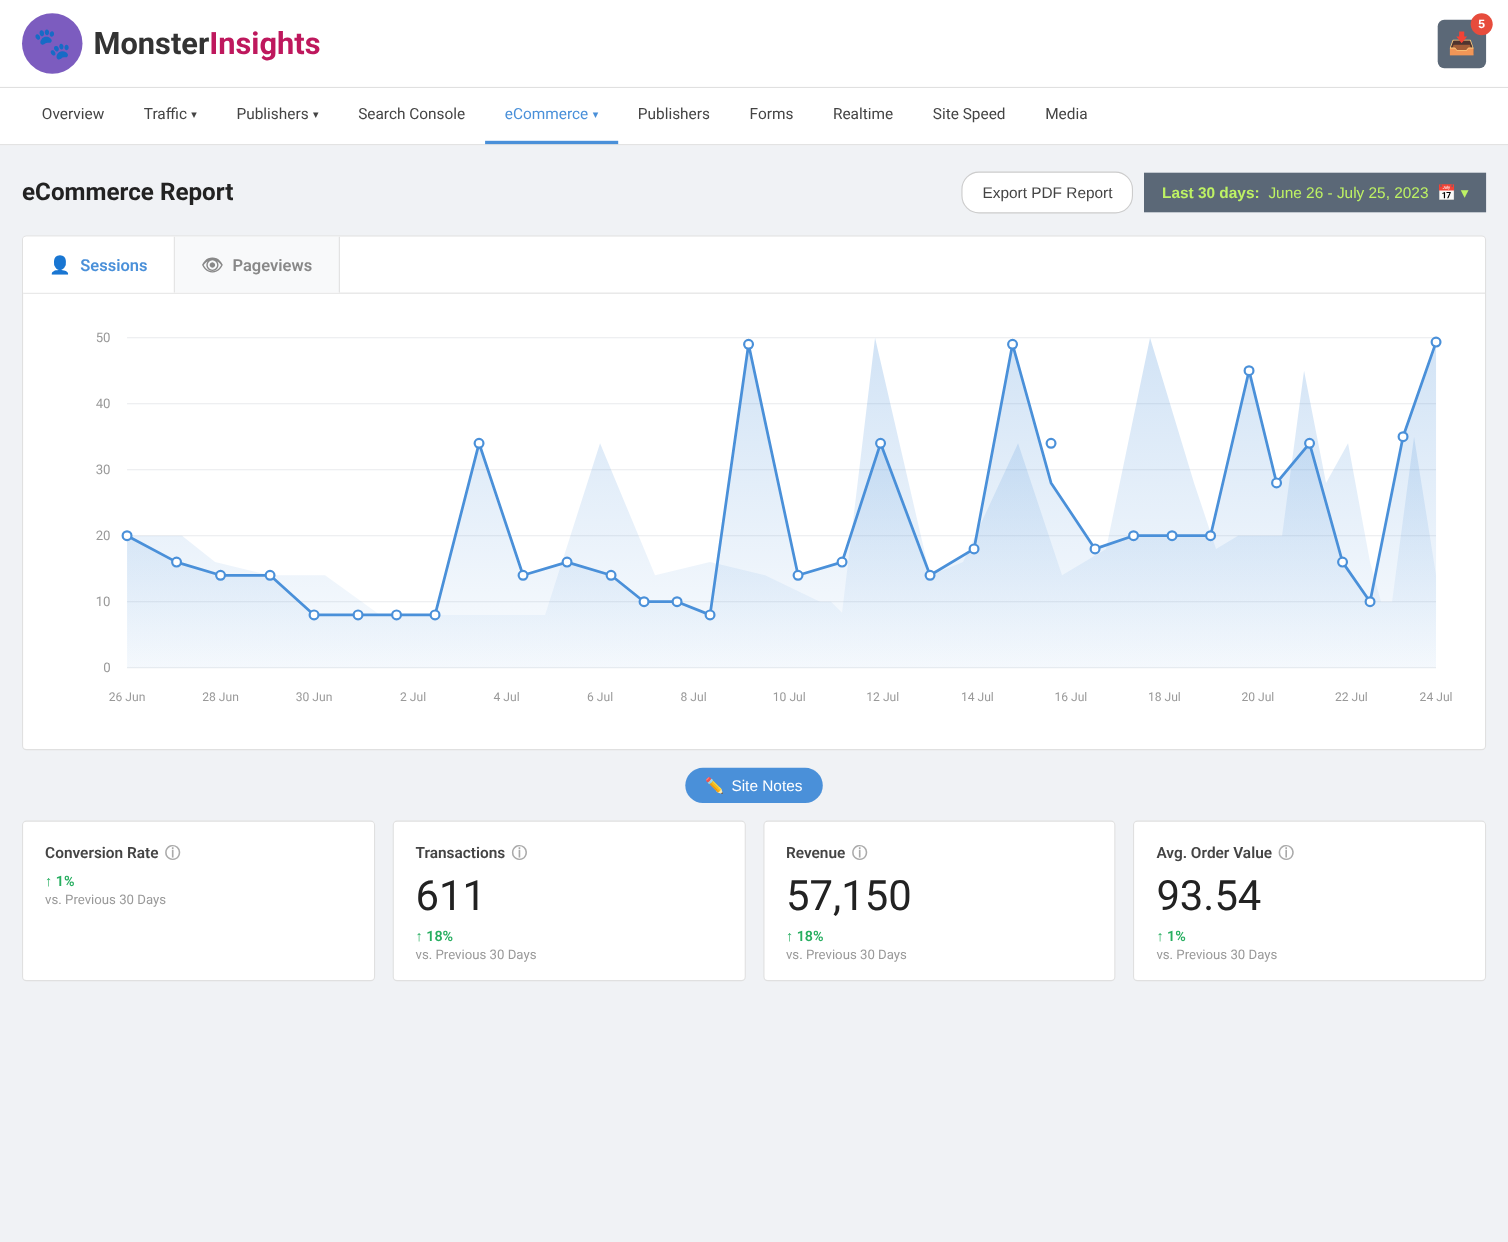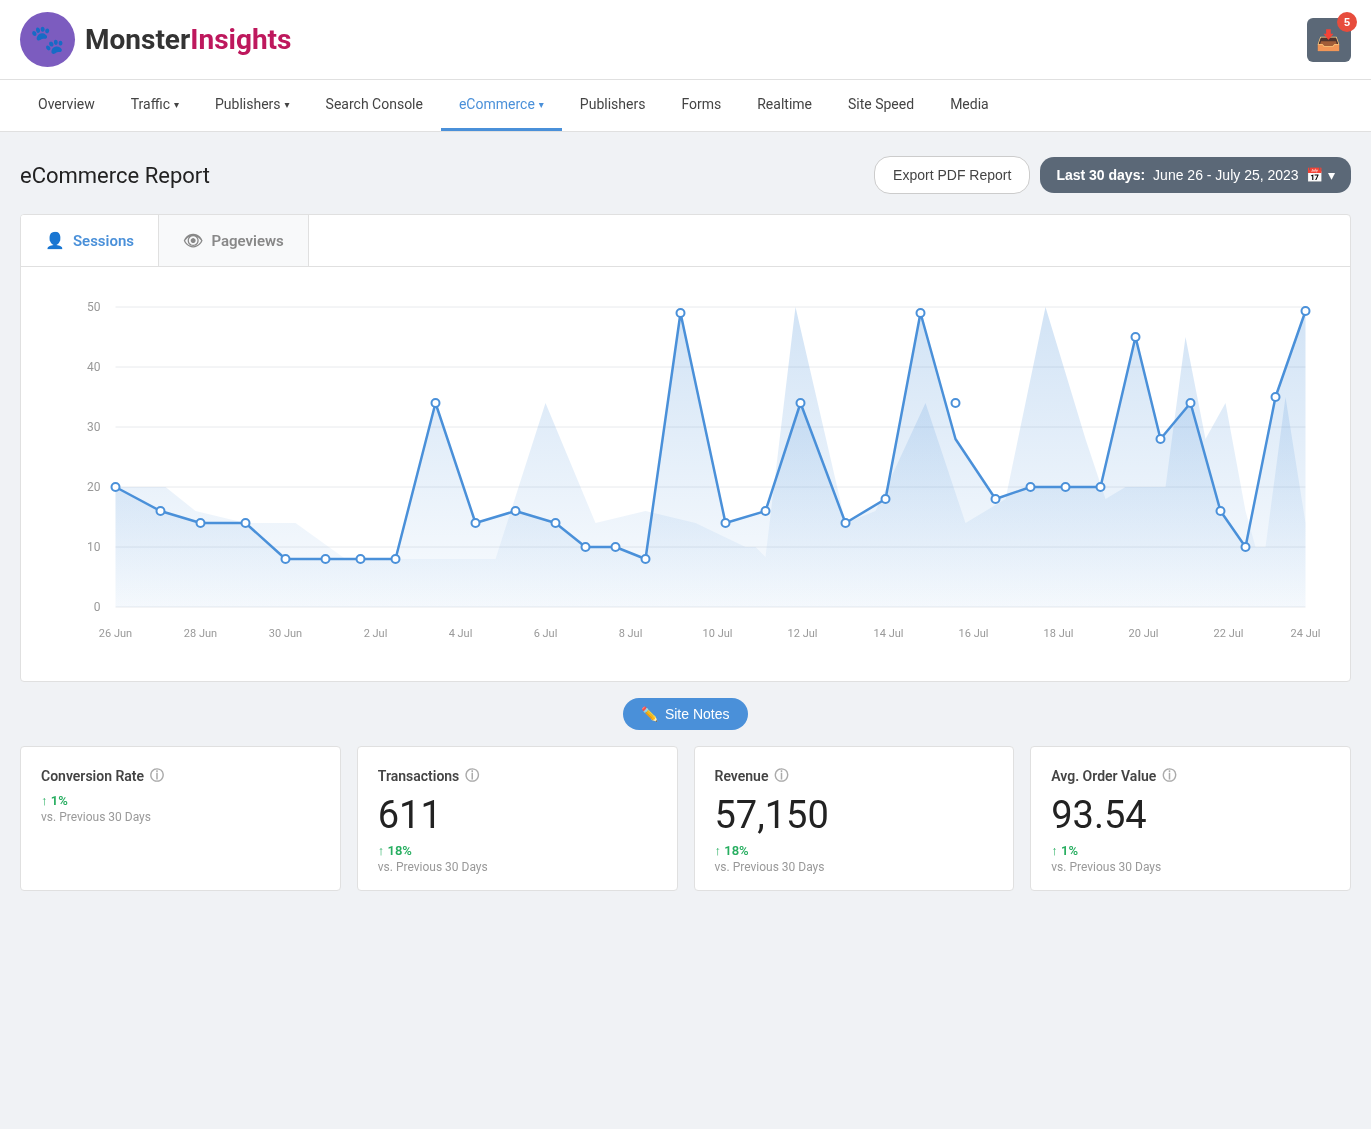--- a/index.html
+++ b/index.html
@@ -68,37 +68,37 @@
     .nav-item .chevron { font-size: 10px; }
 
     
     .main { padding: 24px 20px; }
 
     
     .report-header {
       display: flex; align-items: center; justify-content: space-between;
       margin-bottom: 20px;
     }
-    .report-title { font-size: 22px; font-weight: 400; color: #222; }
+    .report-title { font-size: 22px; font-weight: 700; color: #222; }
     .report-actions { display: flex; gap: 10px; align-items: center; }
     .export-btn {
       padding: 10px 18px;
       border: 1px solid #ccc;
       background: #fff;
       border-radius: 16px;
       font-size: 14px;
       cursor: pointer;
       color: #444;
     }
     .date-btn {
       padding: 10px 16px;
       background: #5b6877;
-      color: #ffffff;
+      color: #bef264;
       border: none;
-      border-radius: 14px;
+      border-radius: 0;
       font-size: 14px;
       cursor: pointer;
       display: flex; align-items: center; gap: 8px;
     }
     .date-btn strong { font-weight: 700; }
 
     
     .chart-panel {
       background: #fff;
       border: 1px solid #e0e0e0;

